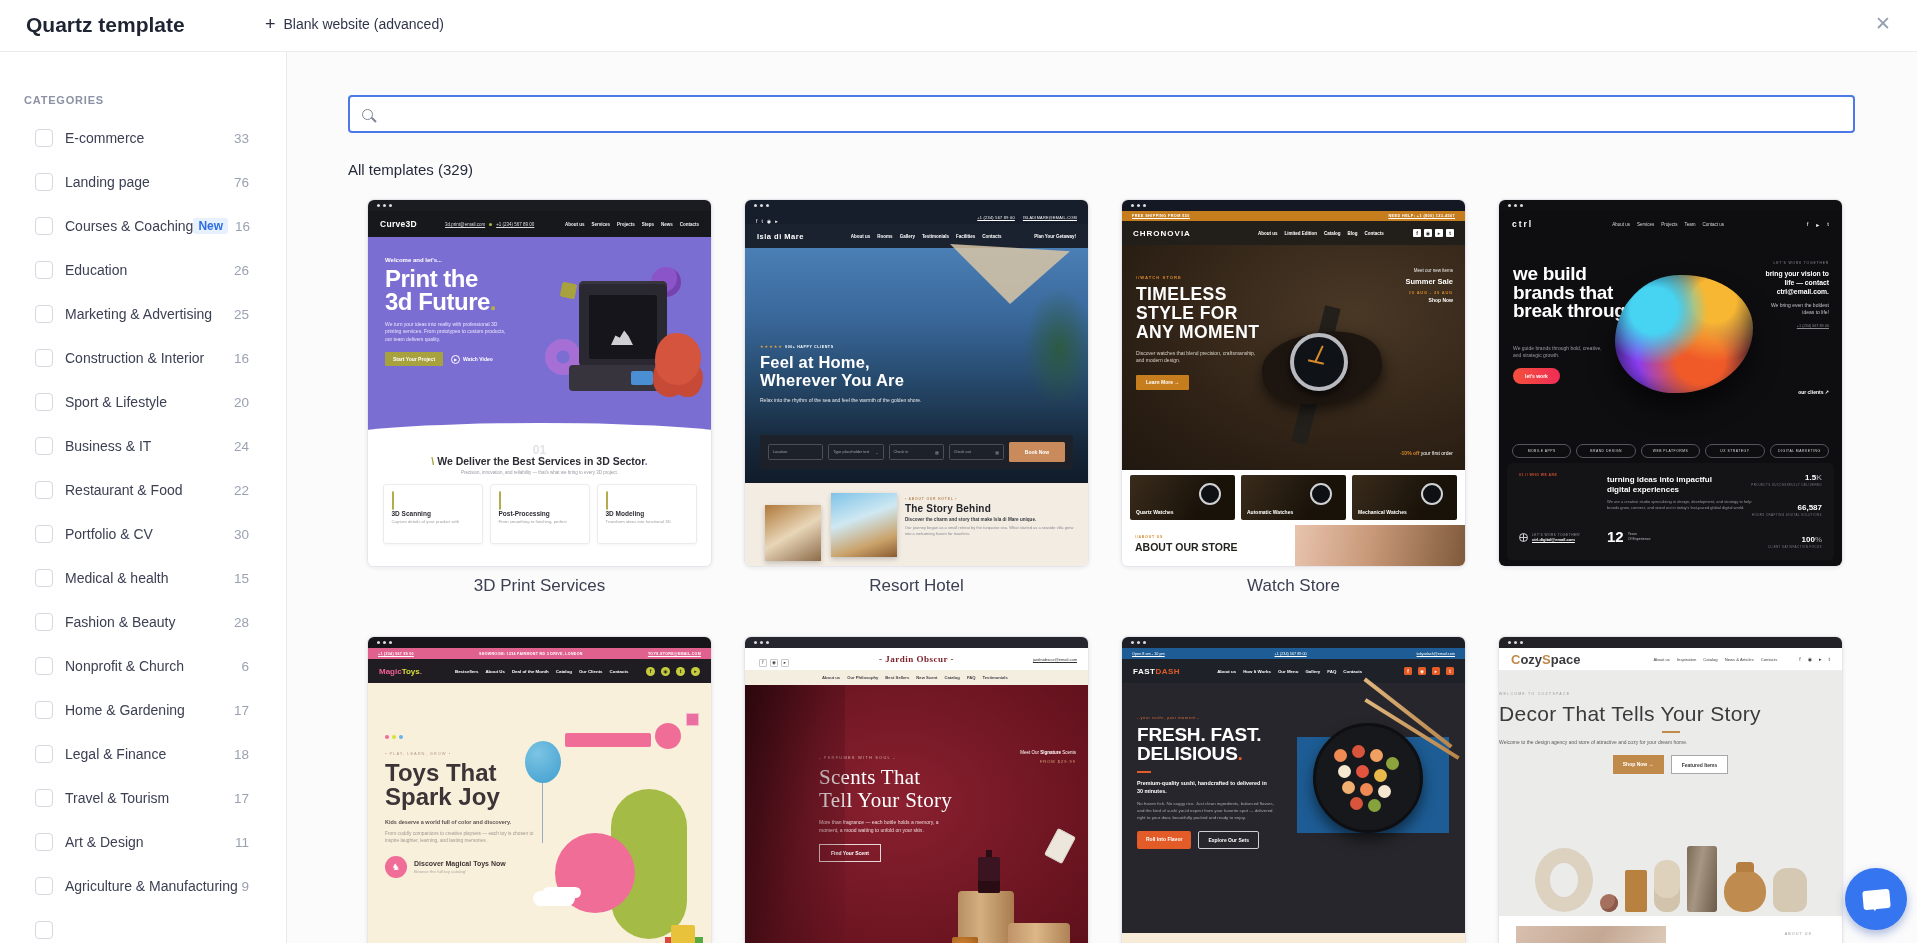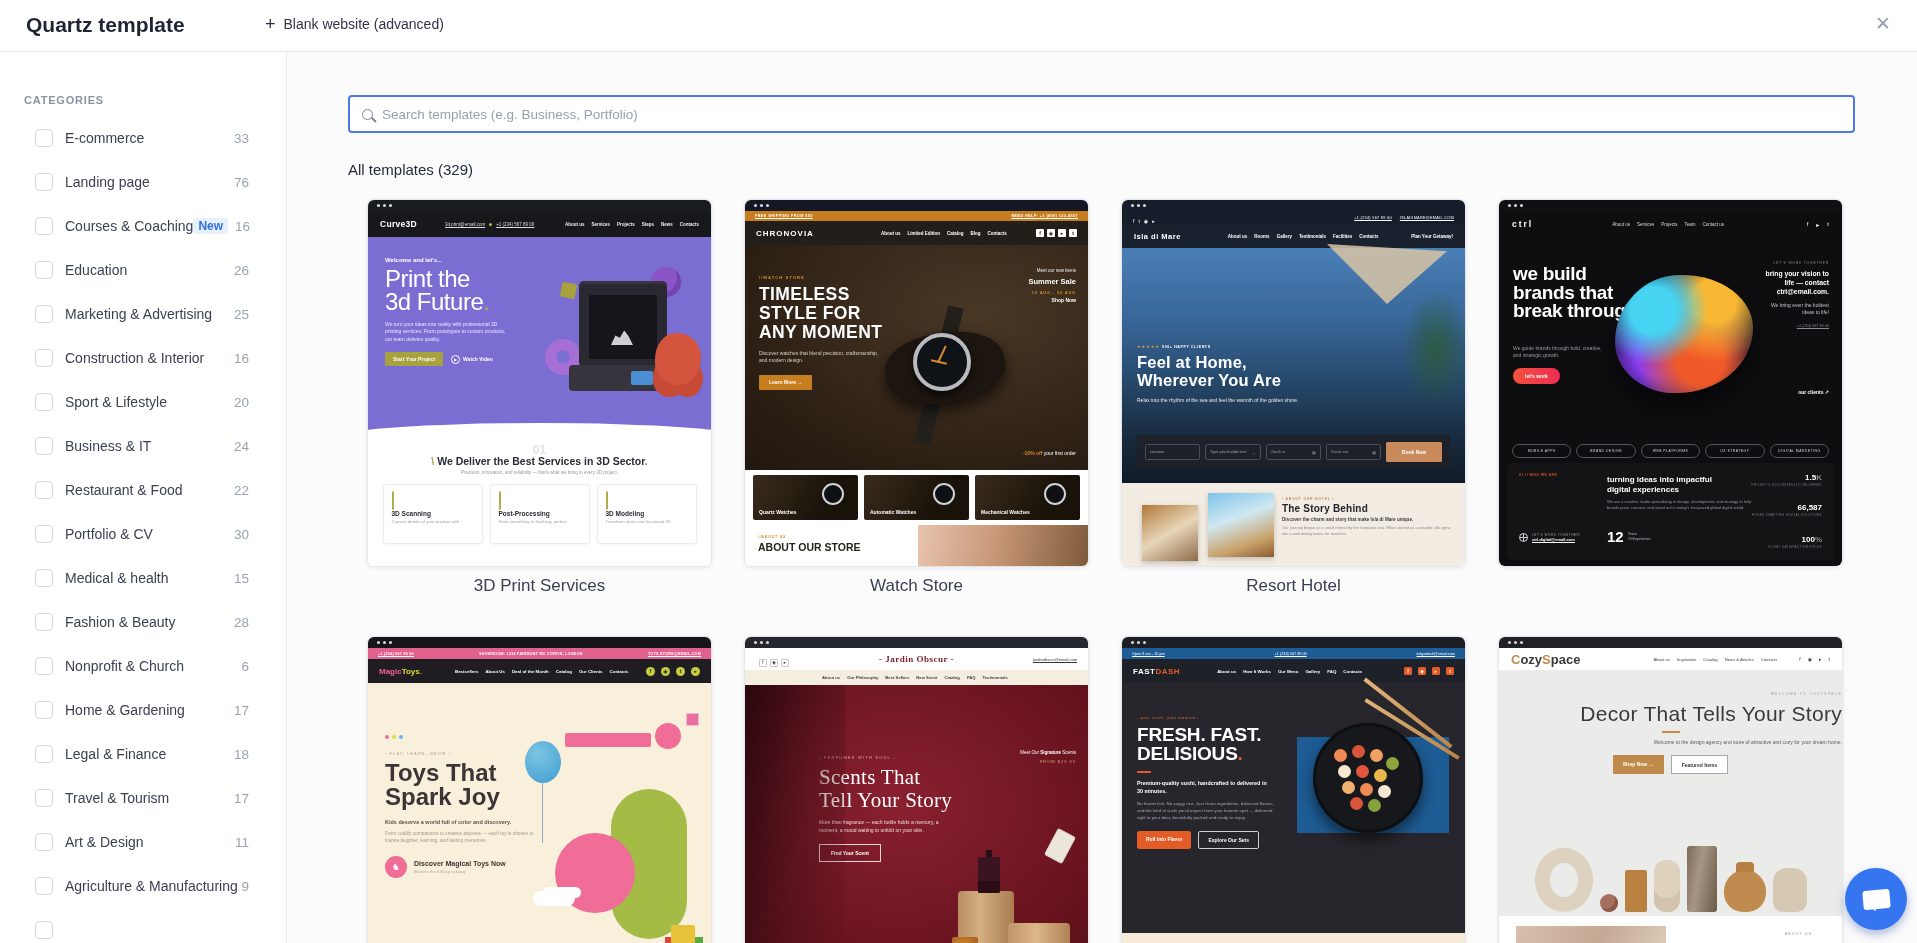--- a/index.html
+++ b/index.html
@@ -40,21 +40,21 @@
   
   .t1-nav{height:26px;background:#17181c;display:flex;align-items:center;padding:0 12px;color:#fff}
   .t1-logo{font-size:8.5px;font-weight:700;letter-spacing:.3px}
   .t1-contact{font-size:4.5px;color:#ddd;margin-left:28px;display:flex;align-items:center;gap:4px}
   .t1-contact u{text-decoration:underline}
   .t1-dot{width:3px;height:3px;border-radius:50%;background:#b8b23f}
   .t1-links{margin-left:auto;font-size:4.5px;font-weight:700;color:#eee;display:flex}
   .t1-hero{height:200px;background:#7a6ed2;position:relative;padding:20px 0 0 17px;color:#fff}
   .t1-hero::after{content:"";position:absolute;left:-10%;bottom:-16px;width:120%;height:30px;background:#fff;border-radius:50% 50% 0 0}
   .t1-kick{font-size:6px;font-weight:700;margin-bottom:4px}
-  .t1-h1{font-size:24px;line-height:.97;font-weight:400;letter-spacing:-.5px}
+  .t1-h1{font-size:24px;line-height:.97;font-weight:700;letter-spacing:-.5px}
   .t1-h1 .ol{color:#b8b23f}
   .t1-p{width:128px;font-size:5px;line-height:1.5;color:#e9e5ff;margin-top:7px}
   .t1-btns{display:flex;align-items:center;gap:8px;margin-top:9px}
   .t1-cta{background:#a7a13e;color:#fff;font-size:5px;font-weight:700;padding:4px 8px;border-radius:1px}
   .t1-wv{display:flex;align-items:center;gap:3px;font-size:5px;font-weight:700}
   .t1-play{width:9px;height:9px;border:1px solid #fff;border-radius:50%;display:flex;align-items:center;justify-content:center;font-size:4px}
   .t1-art{position:absolute;right:8px;top:30px;width:160px;height:155px}
   .t1-printer{position:absolute;left:36px;top:14px;width:88px;height:86px;background:#2a2830;border-radius:5px;box-shadow:inset 0 3px 0 #38353f}
   .t1-printer::after{content:"";position:absolute;inset:14px 10px 8px;background:#17151c;border-radius:2px}
   .t1-wolf{position:absolute;left:68px;top:62px;width:22px;height:16px;background:#cfcfd4;clip-path:polygon(0 100%,20% 40%,40% 55%,60% 10%,80% 45%,100% 100%);z-index:2}
@@ -243,21 +243,21 @@
   .t7-plate{position:absolute;right:42px;top:40px;width:110px;height:110px;border-radius:50%;background:#17181c;border:3px solid #0e0f12;box-shadow:0 8px 14px rgba(0,0,0,.5)}
   .t7-sushi{position:absolute;right:118px;top:66px;width:13px;height:13px;border-radius:50%;background:#ef8a54;box-shadow:18px -4px 0 #d8553b,36px 0 0 #f0a060,52px 8px 0 #8da33c,4px 16px 0 #f5e7d0,22px 16px 0 #e2543d,40px 20px 0 #e8b84a,8px 32px 0 #f0b070,26px 34px 0 #ef8a54,44px 36px 0 #f5e7d0,16px 48px 0 #d8553b,34px 50px 0 #86a23c}
   .t7-ch1{position:absolute;right:2px;top:28px;width:110px;height:4px;background:linear-gradient(90deg,#e0b57c,#b8854a);transform:rotate(38deg)}
   .t7-ch2{position:absolute;right:-2px;top:44px;width:110px;height:4px;background:linear-gradient(90deg,#e0b57c,#b8854a);transform:rotate(32deg)}
   .t7-about{height:72px;background:#f8ecd9;padding:26px 12px 0 16px;position:relative}
   
   .t8-nav{height:22px;background:#fff;display:flex;align-items:center;padding:0 12px}
   .t8-logo{font-size:13px;font-weight:700;color:#3a3a3e}.t8-logo i{font-style:normal;color:#c08a4a}
   .t8-links{margin-left:66px;font-size:4.2px;color:#44444a;display:flex}
   .t8-socs{margin-left:auto;display:flex;gap:4px;font-size:5px;color:#3a3a3e}
-  .t8-hero{height:246px;background:#ebebe9;position:relative;text-align:right;padding-top:22px}
+  .t8-hero{height:246px;background:#ebebe9;position:relative;text-align:left;padding-top:22px}
   .t8-kick{font-size:3.6px;color:#9a9a9e;letter-spacing:1.2px}
   .t8-h1{font-size:21px;color:#3a3a3c;font-weight:500;letter-spacing:.3px;margin-top:6px}
   .t8-ul{width:18px;height:2px;background:#c08a4a;margin:5px auto 0}
   .t8-p{font-size:5px;color:#5c5c60;margin-top:6px}
   .t8-btns{display:flex;gap:7px;justify-content:center;margin-top:10px}
   .t8-b1{background:#c08a4a;color:#fff;font-size:5px;font-weight:700;padding:5.5px 10px}
   .t8-b2{border:1px solid #a8a8ac;color:#3a3a3e;font-size:5px;font-weight:700;padding:5.5px 10px;background:#fff}
   .t8-vases{position:absolute;left:0;right:0;bottom:0;height:96px;display:flex;align-items:flex-end;justify-content:center;gap:7px;padding-bottom:4px}
   .t8-v1{width:58px;height:64px;border-radius:50%;border:15px solid #ddd2c0;background:transparent}
   .t8-v2{width:18px;height:18px;border-radius:50%;background:#a5705e;box-shadow:inset -3px -3px 0 #8c5a4a}
@@ -422,21 +422,20 @@
     <span class="cat-sp"></span>
 
     <span class="cat-count"></span>
   </div>
     </div>
 </aside>
 
 <div class="main">
   <div class="search">
     <span class="mag"></span>
-    <input autofocus="" placeholder="Search templates (e.g. Business, Portfolio)" style="">
   </div>
   <div class="res-h">All templates (329)</div>
 
   <div class="grid">
 
     <figure class="card">
       <div class="tn">
         <div class="chrome">
             <i></i>
             <i></i>
@@ -486,86 +485,20 @@
           <div class="t1-t"><span class="ol">\</span><span> We Deliver the Best Services in 3D Sector</span><span class="pu">.</span></div>
           <div class="t1-sub">Precision, innovation, and reliability — that's what we bring to every 3D project.</div>
           <div class="t1-feats">
             <div class="t1-feat"><i class="t1-fic"></i><div class="t1-ft">3D Scanning</div><div class="t1-fp">Capture details of your product with</div></div>
             <div class="t1-feat"><i class="t1-fic"></i><div class="t1-ft">Post-Processing</div><div class="t1-fp">From smoothing to finishing, perfect</div></div>
             <div class="t1-feat"><i class="t1-fic"></i><div class="t1-ft">3D Modeling</div><div class="t1-fp">Transform ideas into functional 3D</div></div>
           </div>
         </div>
       </div>
       <figcaption>3D Print Services</figcaption>
-    </figure>
-
-    <figure class="card">
-      <div class="tn">
-        <div class="chrome" style="background:#141824">
-            <i></i>
-            <i></i>
-            <i></i>
-          </div>
-        <div class="t2-bar">
-            <u>FREE SHIPPING FROM $50</u>
-            <u>NEED HELP: +1 (800) 123-4567</u>
-          </div>
-        <div class="t2-nav">
-          <b class="t2-logo">CHRONOVIA</b>
-          <span class="t2-links">
-              <span class="lnk">About us</span>
-              <span class="lnk">Limited Edition</span>
-              <span class="lnk">Catalog</span>
-              <span class="lnk">Blog</span>
-              <span class="lnk">Contacts</span>
-            </span>
-          <span class="t2-socs">
-              <span class="soc">f</span>
-              <span class="soc">◉</span>
-              <span class="soc">▸</span>
-              <span class="soc">t</span>
-            </span>
-        </div>
-        <div class="t2-hero">
-          <i class="t2-strap"></i><i class="t2-pillow"></i><i class="t2-watch"></i>
-          <div class="t2-kick">//WATCH STORE</div>
-          <div class="t2-h1 pre">TIMELESS
-STYLE FOR
-ANY MOMENT</div>
-          <div class="t2-p">Discover watches that blend precision, craftsmanship, and modern design.</div>
-          <span class="t2-btn">Learn More  →</span>
-          <div class="t2-right">
-            <div class="t2-r1">Meet our new items</div>
-            <div class="t2-r2">Summer Sale</div>
-            <div class="t2-r3">10 AUG - 20 AUG</div>
-            <div class="t2-r4">Shop Now</div>
-          </div>
-          <div class="t2-off"><b>-10% off</b><span> your first order</span></div>
-        </div>
-        <div class="t2-tiles">
-          <div class="t2-tile">
-              <i></i>
-              <b>Quartz Watches</b>
-            </div>
-          <div class="t2-tile">
-              <i></i>
-              <b>Automatic Watches</b>
-            </div>
-          <div class="t2-tile">
-              <i></i>
-              <b>Mechanical Watches</b>
-            </div>
-        </div>
-        <div class="t2-about">
-          <div class="t2-ak">//ABOUT US</div>
-          <div class="t2-at">ABOUT OUR STORE</div>
-          <i class="t2-img"></i>
-        </div>
-      </div>
-      <figcaption>Watch Store</figcaption>
     </figure>
 
     <figure class="card">
       <div class="tn">
         <div class="chrome" style="background:#161d2b">
             <i></i>
             <i></i>
             <i></i>
           </div>
         <div class="t3-bar">
@@ -616,20 +549,86 @@
         <div class="t3-story">
           <i class="t3-im1"></i>
             <i class="t3-im2"></i>
           <div class="t3-sk">• ABOUT OUR HOTEL •</div>
           <div class="t3-st">The Story Behind</div>
           <div class="t3-ss">Discover the charm and story that make Isla di Mare unique.</div>
           <div class="t3-sp">Our journey began as a small retreat by the turquoise sea. What started as a seaside villa grew into a welcoming haven for travelers.</div>
         </div>
       </div>
       <figcaption>Resort Hotel</figcaption>
+    </figure>
+
+    <figure class="card">
+      <div class="tn">
+        <div class="chrome" style="background:#141824">
+            <i></i>
+            <i></i>
+            <i></i>
+          </div>
+        <div class="t2-bar">
+            <u>FREE SHIPPING FROM $50</u>
+            <u>NEED HELP: +1 (800) 123-4567</u>
+          </div>
+        <div class="t2-nav">
+          <b class="t2-logo">CHRONOVIA</b>
+          <span class="t2-links">
+              <span class="lnk">About us</span>
+              <span class="lnk">Limited Edition</span>
+              <span class="lnk">Catalog</span>
+              <span class="lnk">Blog</span>
+              <span class="lnk">Contacts</span>
+            </span>
+          <span class="t2-socs">
+              <span class="soc">f</span>
+              <span class="soc">◉</span>
+              <span class="soc">▸</span>
+              <span class="soc">t</span>
+            </span>
+        </div>
+        <div class="t2-hero">
+          <i class="t2-strap"></i><i class="t2-pillow"></i><i class="t2-watch"></i>
+          <div class="t2-kick">//WATCH STORE</div>
+          <div class="t2-h1 pre">TIMELESS
+STYLE FOR
+ANY MOMENT</div>
+          <div class="t2-p">Discover watches that blend precision, craftsmanship, and modern design.</div>
+          <span class="t2-btn">Learn More  →</span>
+          <div class="t2-right">
+            <div class="t2-r1">Meet our new items</div>
+            <div class="t2-r2">Summer Sale</div>
+            <div class="t2-r3">10 AUG - 20 AUG</div>
+            <div class="t2-r4">Shop Now</div>
+          </div>
+          <div class="t2-off"><b>-10% off</b><span> your first order</span></div>
+        </div>
+        <div class="t2-tiles">
+          <div class="t2-tile">
+              <i></i>
+              <b>Quartz Watches</b>
+            </div>
+          <div class="t2-tile">
+              <i></i>
+              <b>Automatic Watches</b>
+            </div>
+          <div class="t2-tile">
+              <i></i>
+              <b>Mechanical Watches</b>
+            </div>
+        </div>
+        <div class="t2-about">
+          <div class="t2-ak">//ABOUT US</div>
+          <div class="t2-at">ABOUT OUR STORE</div>
+          <i class="t2-img"></i>
+        </div>
+      </div>
+      <figcaption>Watch Store</figcaption>
     </figure>
 
     <figure class="card">
       <div class="tn">
         <div class="chrome" style="background:#101013">
             <i></i>
             <i></i>
             <i></i>
           </div>
         <div class="t4">

